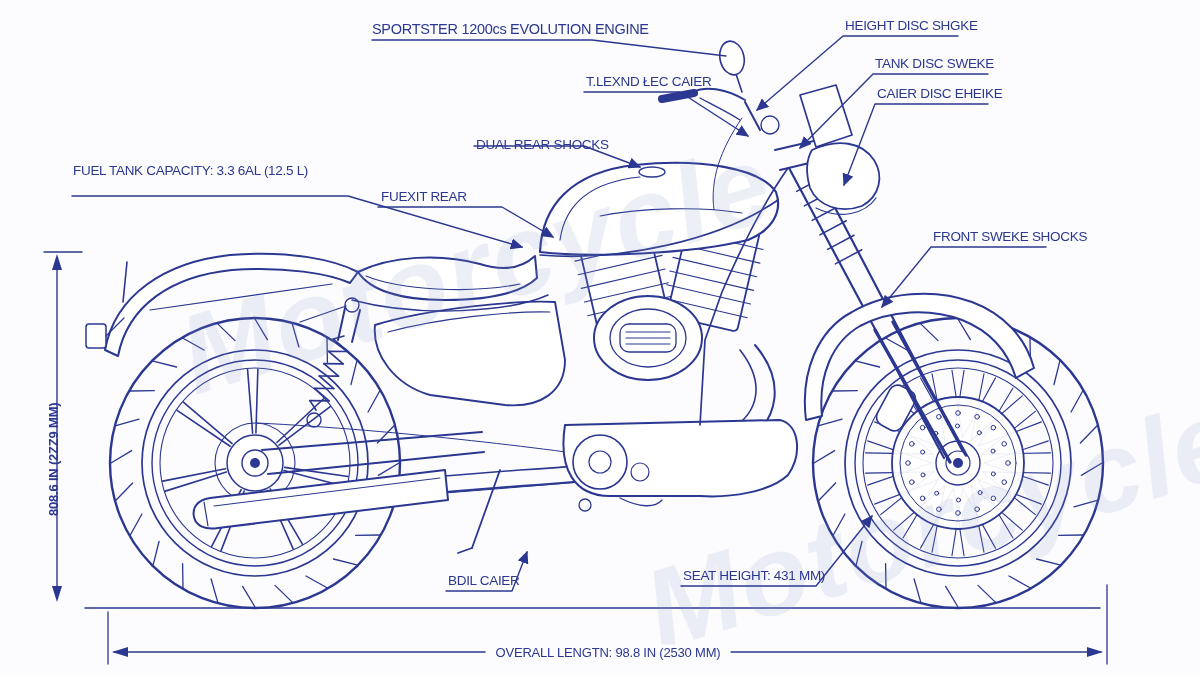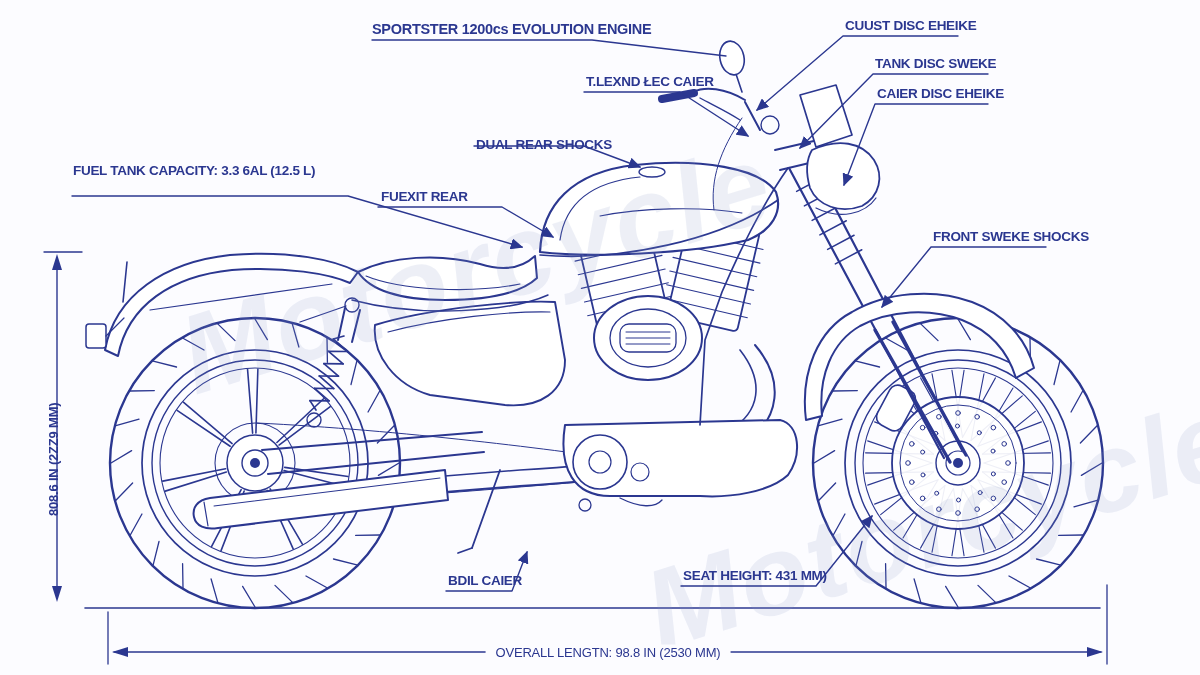--- a/index.html
+++ b/index.html
@@ -3,21 +3,21 @@
 <meta charset="utf-8">
 <style>
   html,body{margin:0;padding:0;}
   body{font-family:"Liberation Sans",sans-serif;}
   #stage{position:relative;width:1200px;height:675px;background:var(--bg,#fcfcff);overflow:hidden;}
   #bp{position:absolute;left:0;top:0;}
   .ln{stroke:var(--ink,#2b3790);fill:none;stroke-linecap:round;stroke-linejoin:round;}
   .shape{stroke:var(--ink,#2b3790);fill:#ffffff;stroke-linejoin:round;}
   .fillink{fill:var(--ink,#2b3790);stroke:none;}
   .wm{fill:var(--wmcol,#8d9cc8);font-style:italic;font-weight:bold;font-size:112px;opacity:.15;letter-spacing:2px;}
-  .callout{position:absolute;color:var(--ink,#2b3790);font-weight:bold;font-size:13.5px;
+  .callout{position:absolute;color:var(--ink,#2b3790);font-weight:normal;font-size:13.5px;
            letter-spacing:-0.3px;white-space:nowrap;line-height:1;}
   .vlabel{position:absolute;left:46px;top:516px;transform:rotate(-90deg);transform-origin:0 0;
           color:var(--ink,#2b3790);font-weight:bold;font-size:13px;white-space:nowrap;letter-spacing:-0.2px;}
   .dim-center{position:absolute;left:608px;top:652px;transform:translate(-50%,-50%);
               background:var(--bg,#fcfcff);padding:0 10px;color:var(--ink,#2b3790);
               font-weight:normal;font-size:13px;white-space:nowrap;letter-spacing:-0.2px;}
 </style>
 </head>
 <body>
 
@@ -358,21 +358,21 @@
     </g>
 
     <defs>
       <marker id="arrow" markerWidth="9" markerHeight="8" refX="8" refY="4" orient="auto">
         <path d="M0,0 L9,4 L0,8 Z" fill="#2b3790"></path>
       </marker>
     </defs>
   </svg>
 
   <div class="callout" style="left:372px;top:22px;font-size:14.5px">SPORTSTER 1200cs EVOLUTION ENGINE</div>
-  <div class="callout" style="left:845px;top:19px">CUUST DISC EHEIKE</div>
+  <div class="callout" style="left:845px;top:19px">HEIGHT DISC SHGKE</div>
   <div class="callout" style="left:586px;top:75px">T.LEXND ŁEC CAIER</div>
   <div class="callout" style="left:875px;top:57px">TANK DISC SWEKE</div>
   <div class="callout" style="left:877px;top:87px">CAIER DISC EHEIKE</div>
   <div class="callout" style="left:476px;top:138px">DUAL REAR SHOCKS</div>
   <div class="callout" style="left:73px;top:164px">FUEL TANK CAPACITY: 3.3 6AL (12.5 L)</div>
   <div class="callout" style="left:381px;top:190px">FUEXIT REAR</div>
   <div class="callout" style="left:933px;top:230px">FRONT SWEKE SHOCKS</div>
   <div class="callout" style="left:448px;top:574px">BDIL CAIER</div>
   <div class="callout" style="left:683px;top:569px">SEAT HEIGHT: 431 MM)</div>
 

